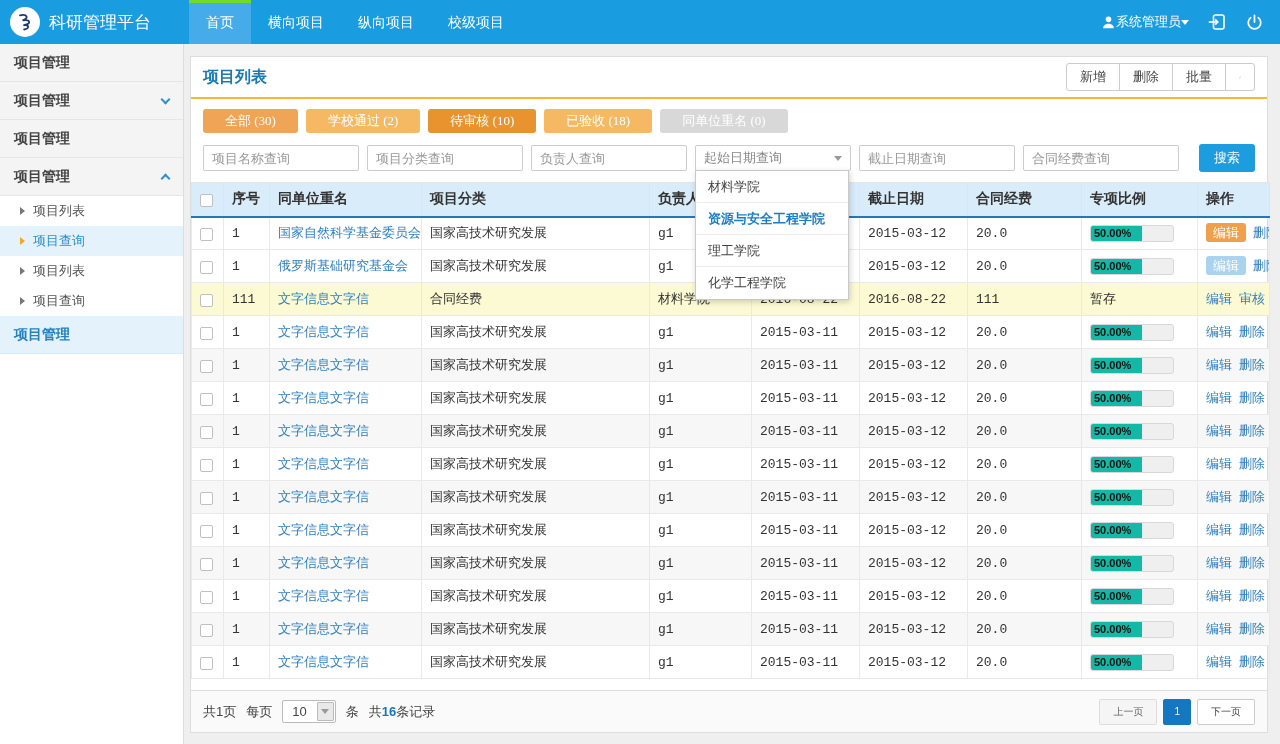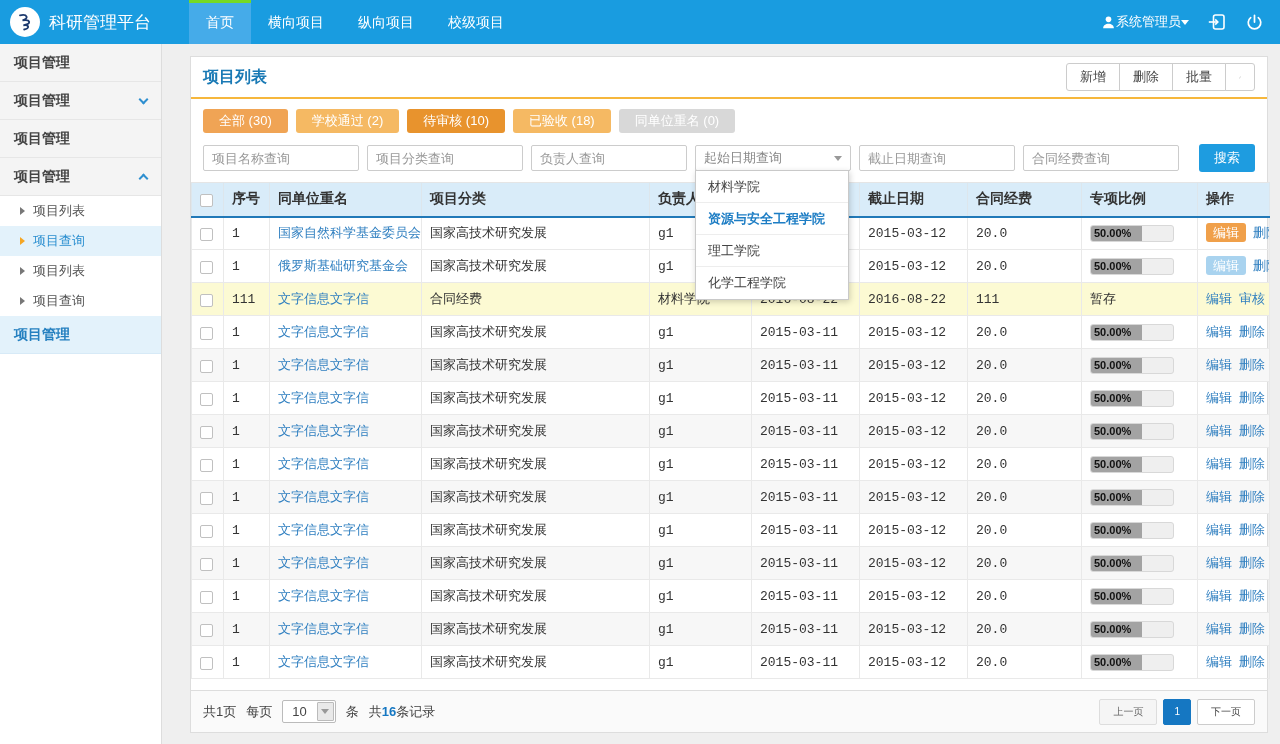--- a/index.html
+++ b/index.html
@@ -15,21 +15,21 @@
   .topnav { display:flex; height:44px; }
   .tab { position:relative; height:44px; line-height:44px; padding:0 17px; color:#fff; font-size:14px; cursor:pointer; }
   .tab.active { background:#45ABE9; }
   .greenbar { position:absolute; top:0; left:0; right:0; height:3px; background:#76D926; }
   .top-right { margin-left:auto; display:flex; align-items:center; gap:18px; padding-right:16px; color:#fff; }
   .user { display:flex; align-items:center; font-size:13px; cursor:pointer; }
   .wcaret { width:0; height:0; border:4px solid transparent; border-top:5px solid #fff; margin-top:4px; }
   .hicon { display:flex; cursor:pointer; }
 
   
-  .sidebar { position:absolute; top:44px; left:0; width:162px; bottom:0; background:#fff; border-right:1px solid #ddd; z-index:10; }
+  .sidebar { position:absolute; top:44px; left:0; width:184px; bottom:0; background:#fff; border-right:1px solid #ddd; z-index:10; }
   .side-group { height:38px; padding:0 14px; background:#f4f4f4; border-bottom:1px solid #e6e6e6; font-weight:bold; font-size:14px; color:#444; display:flex; align-items:center; justify-content:space-between; cursor:pointer; }
   .side-group.active { background:#e3f2fb; color:#2580c0; border-bottom-color:#d7eaf7; }
   .chev { width:7px; height:7px; border-right:2px solid #2e8fd0; border-bottom:2px solid #2e8fd0; }
   .chev.down { transform:rotate(45deg); margin-top:-3px; }
   .chev.up { transform:rotate(-135deg); margin-top:3px; }
   .side-sub { height:30px; padding-left:20px; font-size:13px; color:#555; background:#fff; display:flex; align-items:center; gap:8px; cursor:pointer; }
   .side-sub.active { background:#e3f2fb; color:#2b8fd0; }
   .tri { width:0; height:0; border:4px solid transparent; border-right:0; border-left:5px solid #777; }
   .side-sub.active .tri { border-left-color:#f5a623; }
 
@@ -37,41 +37,41 @@
   .main { position:absolute; left:178px; top:44px; right:0; bottom:0; background:#efefef; }
   .card { position:absolute; left:12px; top:12px; right:12px; bottom:11px; background:#fff; border:1px solid #ddd; }
   .card-head { height:42px; display:flex; align-items:center; justify-content:space-between; padding:0 12px; border-bottom:2px solid #F6B73C; }
   .card-head h2 { font-size:16px; color:#1a7ab5; font-weight:bold; }
   .btn-group { display:flex; }
   .gbtn { padding:4px 13px; font-size:13px; color:#444; background:#fff; border:1px solid #ccc; margin-left:-1px; cursor:pointer; }
   .btn-group .gbtn:first-child { border-radius:3px 0 0 3px; margin-left:0; }
   .expandbtn { width:30px; display:flex; align-items:center; justify-content:center; border-radius:0 3px 3px 0; }
 
   .chips { padding:10px 12px 2px; display:flex; gap:8px; }
-  .chip { height:24px; line-height:24px; padding:0 16px; border-radius:3px; color:#fff; font-size:13px; cursor:pointer; white-space:nowrap; }
+  .chip { height:24px; line-height:24px; padding:0 22px; border-radius:3px; color:#fff; font-size:13px; cursor:pointer; white-space:nowrap;font-family:Liberation Serif, serif; }
 
   .searchrow { display:flex; align-items:center; padding:9px 12px 10px; }
   .sfields { display:flex; gap:8px; }
   .sfield { width:156px; height:26px; border:1px solid #ccc; border-radius:2px; font-size:13px; padding:0 8px; color:#333; background:#fff; font-family:inherit; }
   .sfield::placeholder { color:#999; }
   .fsel { width:156px; height:26px; border:1px solid #ccc; border-radius:2px; font-size:13px; padding:0 8px; color:#888; display:flex; align-items:center; justify-content:space-between; background:#fff; cursor:pointer; }
   .scaret { width:0; height:0; border:4px solid transparent; border-top:5px solid #999; margin-top:4px; }
   .searchbtn { margin-left:auto; width:56px; height:28px; background:#1E9CE0; color:#fff; border:none; border-radius:3px; font-size:13px; cursor:pointer; font-family:inherit; }
 
   
   table { width:100%; border-collapse:collapse; table-layout:fixed; }
   th { background:#D9ECF9; border:1px solid #dde6ec; border-top-color:#e5e5e5; border-bottom:2px solid #2179B8; height:34px; font-size:14px; text-align:left; padding-left:8px; color:#333; }
   td { border:1px solid #e9e9e9; height:33px; font-size:13px; padding-left:8px; color:#333; overflow:hidden; white-space:nowrap; }
   tr.shade td { background:#f7f7f7; }
   tr.hl td { background:#FCFAD3; }
   .cb { display:inline-block; width:13px; height:13px; border:1px solid #c0c0c0; border-radius:2px; background:#fff; vertical-align:middle; cursor:pointer; }
   .mono { font-family:"Liberation Mono","DejaVu Sans Mono",monospace; font-size:13px; }
   .namelink { color:#2F7FC0; cursor:pointer; }
   .bar { width:84px; height:17px; background:#efefef; border:1px solid #d8d8d8; border-radius:3px; }
-  .fill { height:15px; background:#a3a3a3; border-radius:2px 0 0 2px; font-size:11px; font-weight:bold; color:#111; line-height:15px; padding-left:3px; white-space:nowrap; }
+  .fill { height:15px; background:#14b8a6; border-radius:2px 0 0 2px; font-size:11px; font-weight:bold; color:#111; line-height:15px; padding-left:3px; white-space:nowrap; }
   .act { margin-right:7px; font-size:13px; cursor:pointer; }
   .act.link { color:#2F7FC0; }
   .act.btn-orange { background:#F0A04A; color:#fff; padding:2px 7px; border-radius:3px; }
   .act.btn-blue { background:#A9D3EF; color:#fff; padding:2px 7px; border-radius:3px; }
 
   
   .pager { position:absolute; left:0; right:0; bottom:0; height:42px; background:#fafafa; border-top:1px solid #ddd; display:flex; align-items:center; justify-content:space-between; padding:0 12px; font-size:13px; color:#444; }
   .pgl { display:flex; align-items:center; gap:10px; }
   .pgsel { display:inline-flex; align-items:center; border:1px solid #bbb; border-radius:2px; background:#fff; height:23px; cursor:pointer; }
   .pgsel .v { padding:0 9px; }

